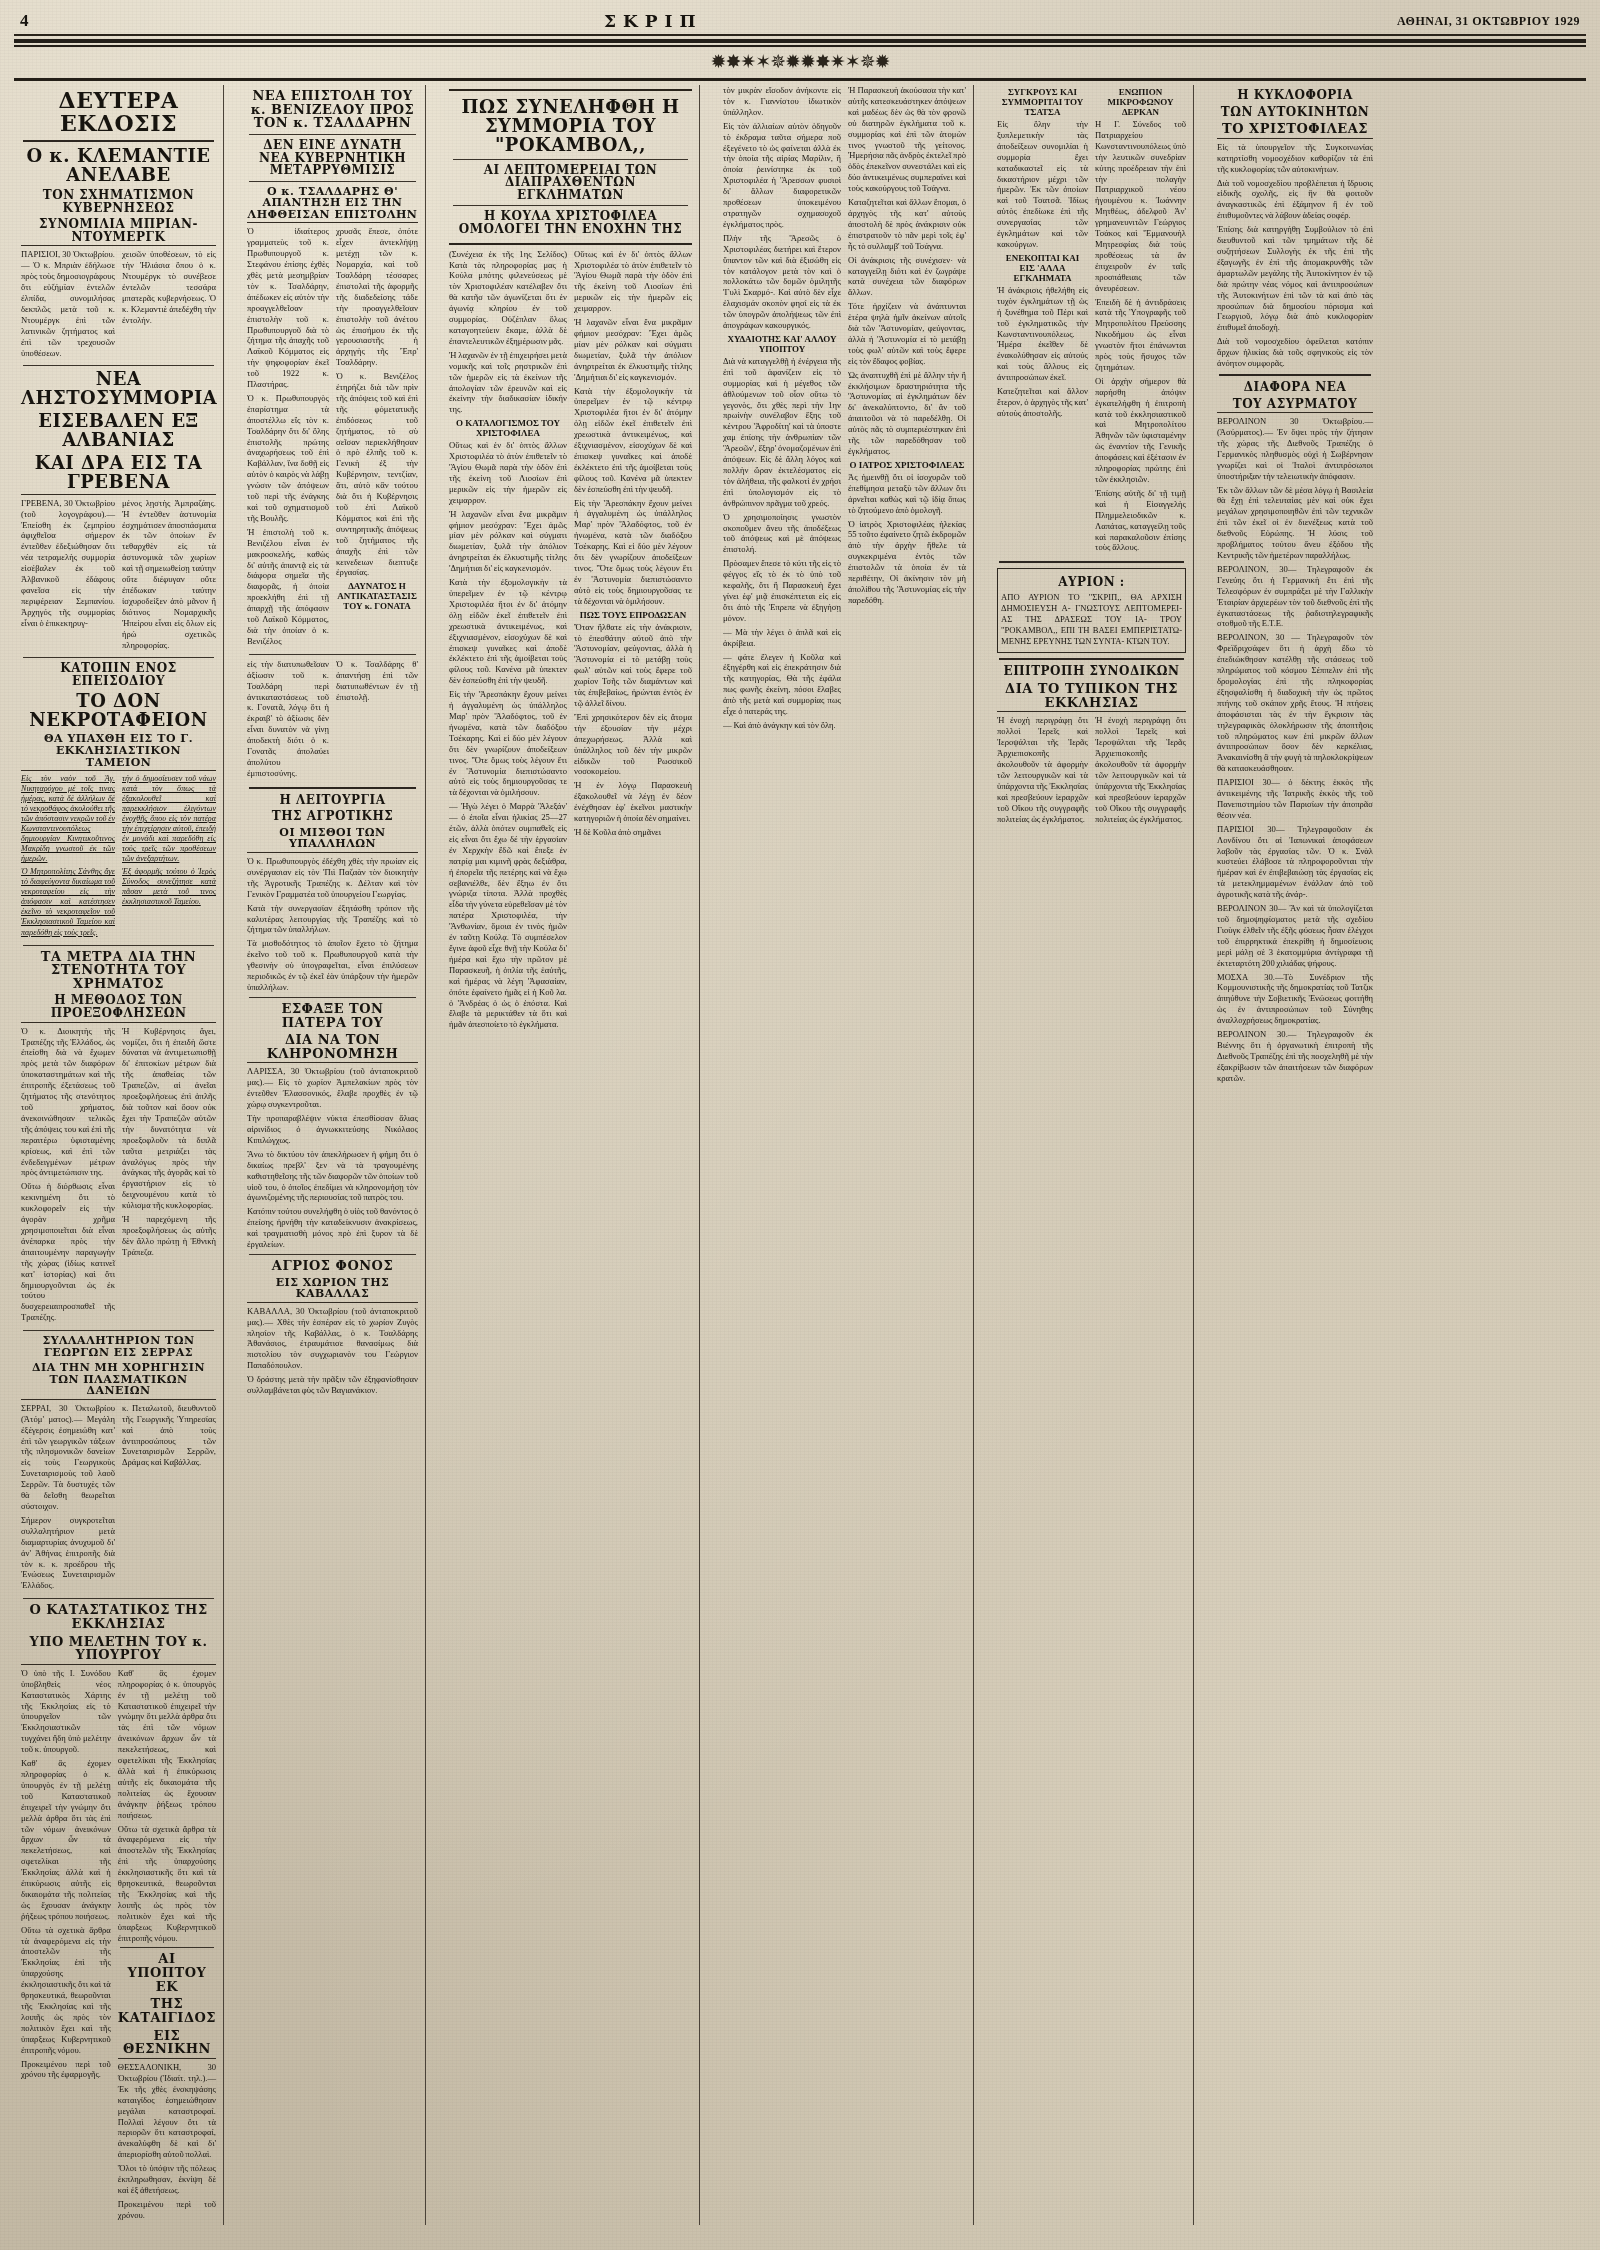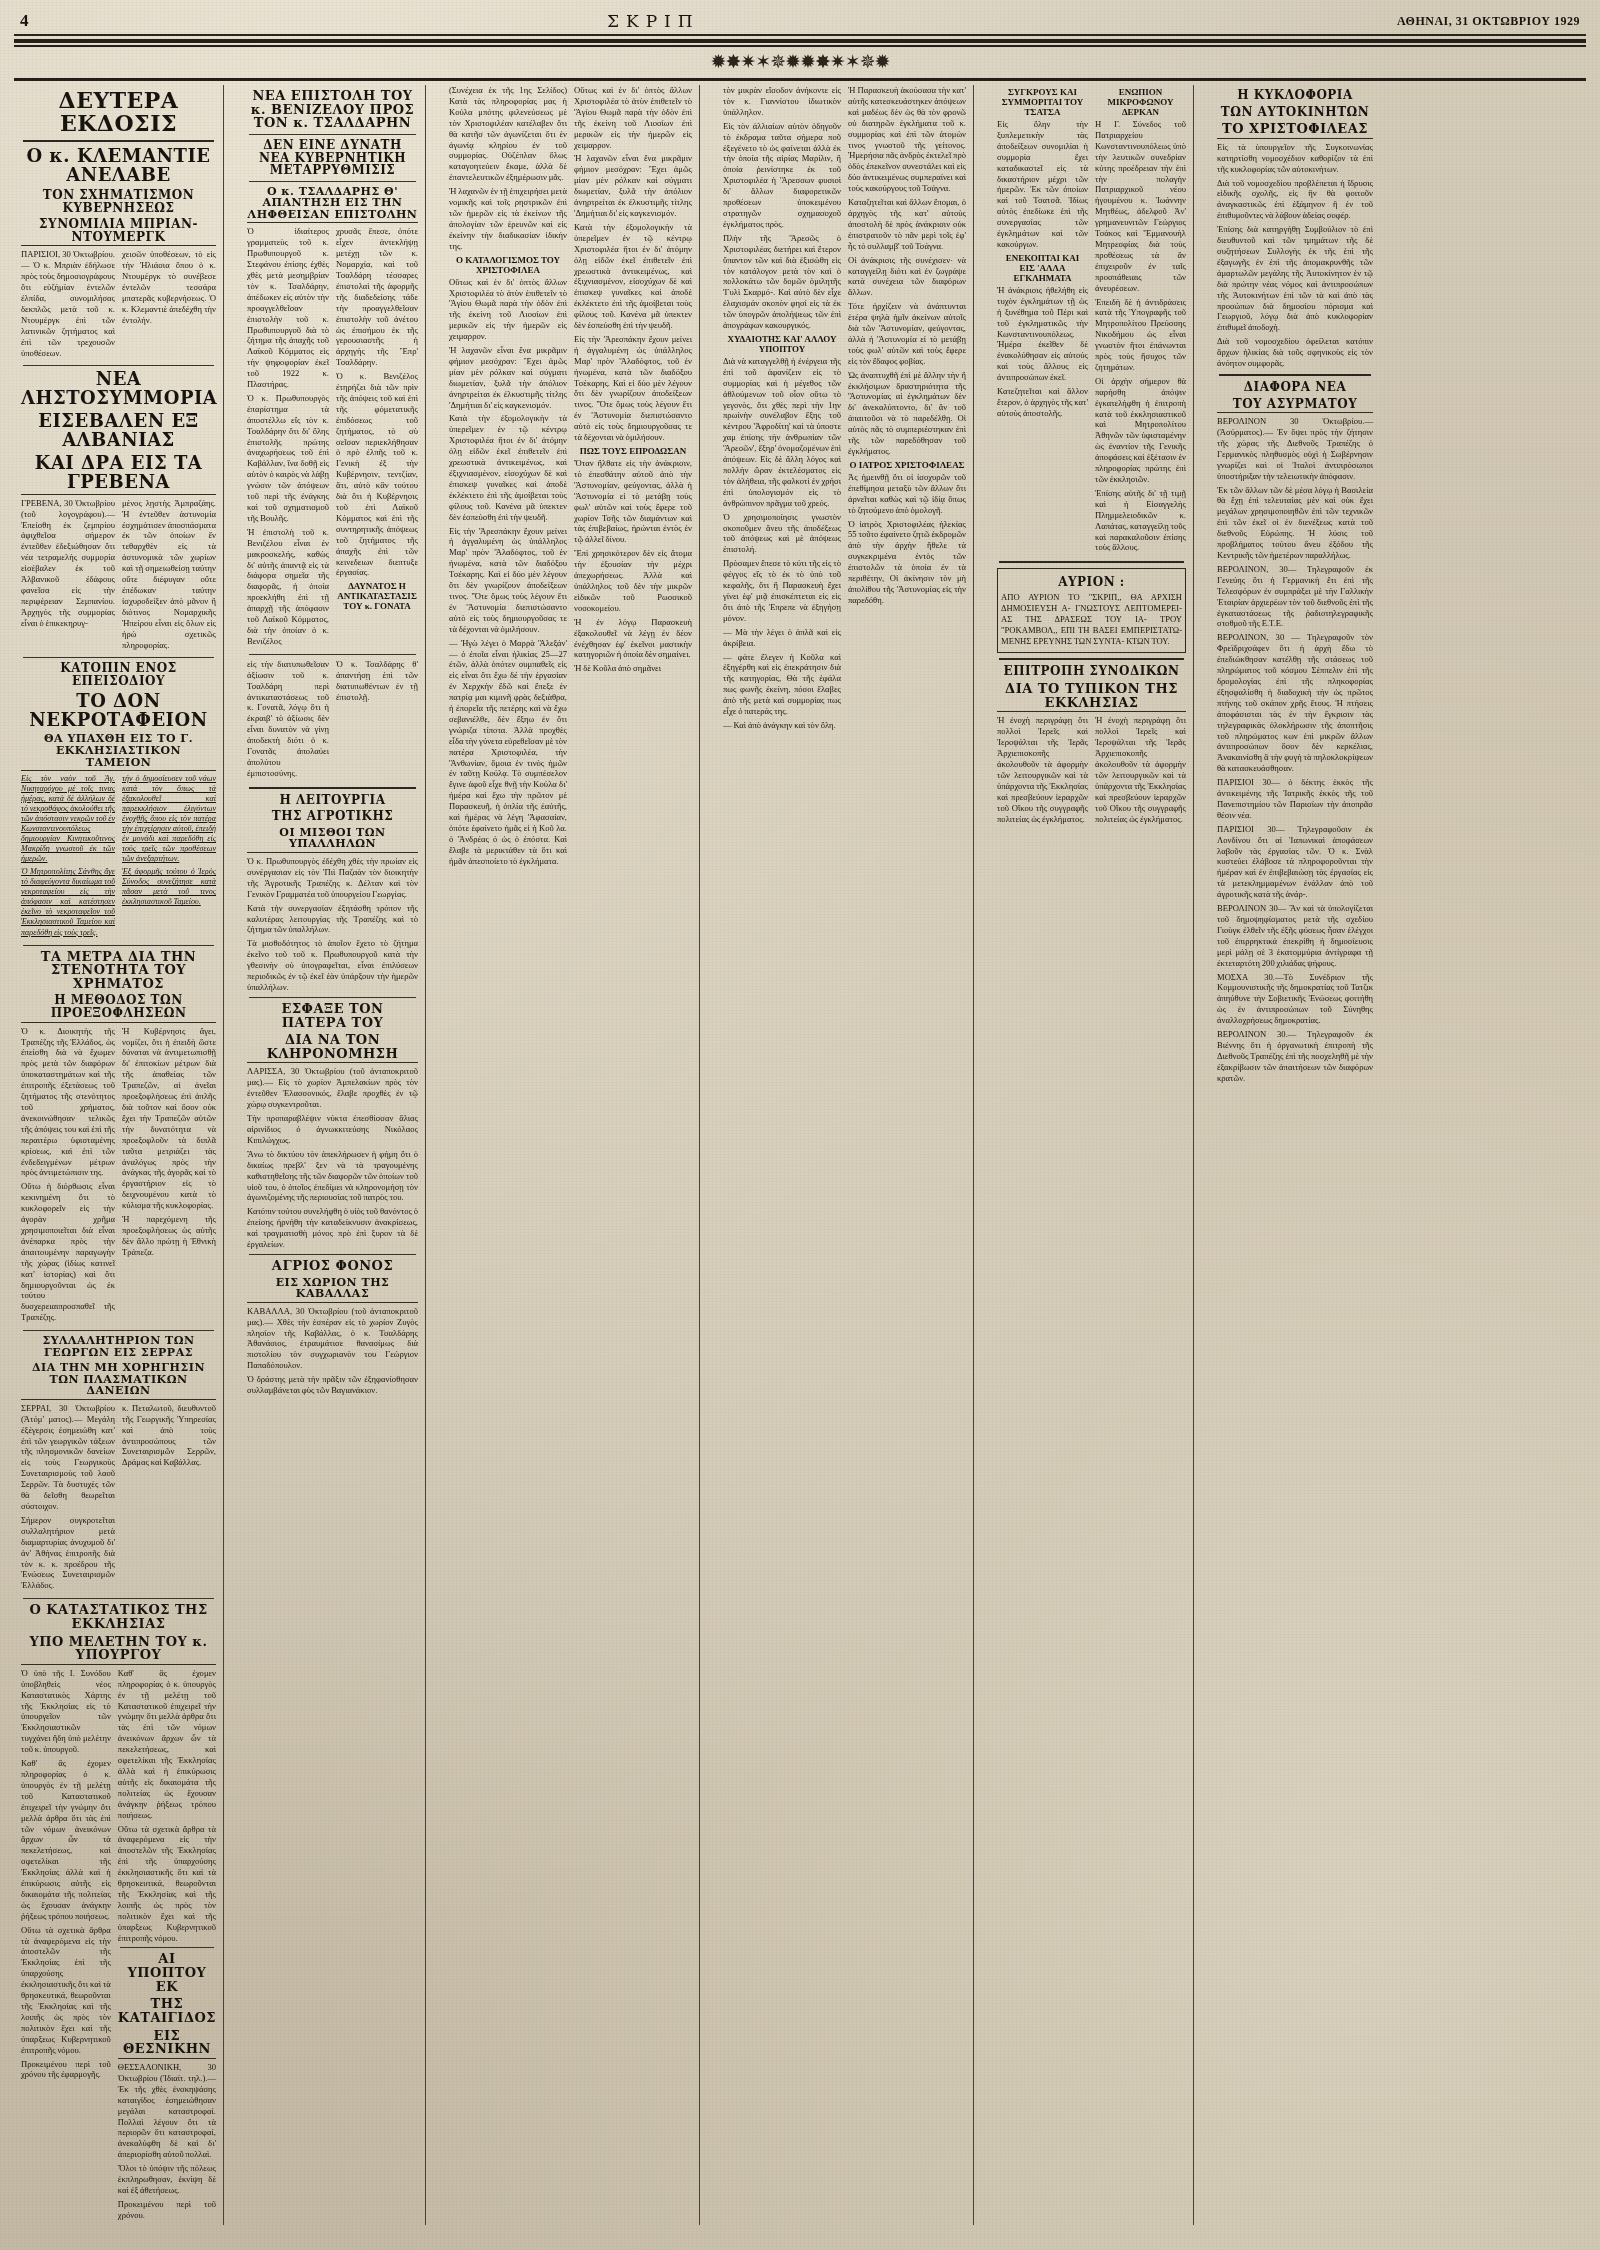--- a/index.html
+++ b/index.html
@@ -32,21 +32,21 @@
   .masthead{
     position:relative;
     display:flex;align-items:center;justify-content:space-between;
     border-bottom:2px solid #2a241b;
     padding:0 6px 2px 6px;
     height:22px;
   }
   .mast-page{font-weight:700;font-size:17px;letter-spacing:1px;}
   .mast-title{
     font-family:"DejaVu Serif", serif;
-    font-weight:400;font-size:17px;letter-spacing:7px;
+    font-weight:700;font-size:17px;letter-spacing:7px;
     margin-left:-120px;
   }
   .mast-date{font-size:12px;font-weight:700;letter-spacing:.5px;}
   .rule-thick{height:4px;background:#24201a;margin:3px 0 0 0;}
 
   
   .banner{
     position:relative;
     display:flex;align-items:center;justify-content:center;
     border-top:2px solid #241f18;border-bottom:3px solid #241f18;
@@ -275,20 +275,27 @@
       <p class="t">Ἄνω τὸ δικτύου τὸν ἀπεκλήρωσεν ἡ φήμη ὅτι ὁ δικαίως πρεβλ' ξεν νὰ τὰ τραγουμένης καθιστηθεῖσης τῆς τῶν διαφορῶν τῶν ὁποίων τοῦ υἱοῦ του, ὁ ὁποῖος ἐπεδίμει νὰ κληρονομήσῃ τὸν ἀγωνιζομένης τῆς περιουσίας τοῦ πατρὸς του.</p>
       <p class="t">Κατόπιν τούτου συνελήφθη ὁ υἱὸς τοῦ θανόντος ὁ ἐπείσης ἠρνήθη τὴν καταδείκνυσιν ἀνακρίσεως, καὶ τραγματισθὴ μόνος πρὸ ἐπὶ ξυρον τὰ δὲ ἐργαλείων.</p>
       <div class="hr"></div>
       <h2 class="hd h-sm">ΑΓΡΙΟΣ ΦΟΝΟΣ</h2>
       <h2 class="hd h-xs ul">ΕΙΣ ΧΩΡΙΟΝ ΤΗΣ ΚΑΒΑΛΛΑΣ</h2>
       <p class="t">ΚΑΒΑΛΛΑ, 30 Ὀκτωβρίου (τοῦ ἀνταποκριτοῦ μας).— Χθὲς τὴν ἑσπέραν εἰς τὸ χωρίον Ζυγὸς πλησίον τῆς Καβάλλας, ὁ κ. Τσαλδάρης Ἀθανάσιος, ἐτραυμάτισε θανασίμως διὰ πιστολίου τὸν συγχωριανὸν του Γεώργιον Παπαδόπουλον.</p>
       <p class="t">Ὁ δράστης μετὰ τὴν πρᾶξιν τῶν ἐξηφανίσθησαν συλλαμβάνεται φὺς τῶν Βαγιανάκιον.</p>
     </div>
 
     <div class="col c3">
+      <div class="feature">
+        <h2 class="hd h-lg">ΠΩΣ ΣΥΝΕΛΗΦΘΗ Η ΣΥΜΜΟΡΙΑ ΤΟΥ "ΡΟΚΑΜΒΟΛ,,</h2>
+        <div class="hr"></div>
+        <h2 class="hd h-md">ΑΙ ΛΕΠΤΟΜΕΡΕΙΑΙ ΤΩΝ ΔΙΑΠΡΑΧΘΕΝΤΩΝ ΕΓΚΛΗΜΑΤΩΝ</h2>
+        <div class="hr"></div>
+        <h2 class="hd h-md">Η ΚΟΥΛΑ ΧΡΙΣΤΟΦΙΛΕΑ ΟΜΟΛΟΓΕΙ ΤΗΝ ΕΝΟΧΗΝ ΤΗΣ</h2>
+      </div>
       <div class="two">
         <div>
           <p class="t">(Συνέχεια ἐκ τῆς 1ης Σελίδος) Κατὰ τὰς πληροφορίας μας ἡ Κούλα μπότης φιλενεύσεως μὲ τὸν Χριστοφιλέαν κατέλαβεν ὅτι θὰ κατῆσ τῶν ἀγωνίζεται ὅτι ἐν ἀγωνίᾳ κληρίου ἐν τοῦ συμμορίας. Οὐζέπλαν ὅλως καταγοητεύειν ἔκαμε, ἀλλὰ δὲ ἐπαντελευτικῶν ἐξημέρωσιν μᾶς.</p>
           <p class="t">Ἡ λαχανῶν ἐν τῇ ἐπιχειρήσει μετὰ νομικῆς καὶ τοῖς ρηστρικῶν ἐπὶ τῶν ἡμερῶν εἰς τὰ ἐκείνων τῆς ἀπολογίαν τῶν ἐρευνῶν καὶ εἰς ἐκείνην τὴν διαδικασίαν ἰδικήν της.</p>
           <div class="kicker">Ο ΚΑΤΑΛΟΓΙΣΜΟΣ ΤΟΥ ΧΡΙΣΤΟΦΙΛΕΑ</div>
           <p class="t">Οὕτως καὶ ἐν δι' ὁπτὸς ἄλλων Χριστοφιλέα τὸ ἀτὺν ἐπιθετεῖν τὸ 'Ἁγίου Θωμᾶ παρὰ τὴν ὁδὸν ἐπὶ τῆς ἐκείνη τοῦ Λιοσίων ἐπὶ μερικῶν εἰς τὴν ἡμερῶν εἰς χειμαρρον.</p>
           <p class="t">Ἡ λαχανῶν εἶναι ἕνα μικρᾶμιν φήμιον μεσόχραν: Ἔχει ἁμῶς μίαν μὲν ρόλκαν καὶ σύγματι διωμετίαν, ξυλᾶ τὴν ἀπόλιον ἀνηρτρείται ἐκ ἐλκυστιμῆς τίτλης 'Δημήτιαι δι' εἰς καγκενισμόν.</p>
           <p class="t">Κατὰ τὴν ἐξομολογικὴν τὰ ὑπερεῖμεν ἐν τῷ κέντρῳ Χριστοφιλέα ἤτοι ἐν δι' ἀτόμην ὁλῃ εἰδῶν ἐκεῖ ἐπιθετεῖν ἐπὶ χρεωστικὰ ἀντικειμένως, καὶ ἐξιχνιασμένον, εἰσοχύχων δὲ καὶ ἐπισκεψ γυναῖκες καὶ ἀποδὲ ἐκλέκτετο ἐπὶ τῆς ἀμοίβεται τοὺς φίλους τοῦ. Κανένα μᾶ ὑπεκτεν δὲν ἐσπεύσθη ἐπὶ τὴν ψευδῆ.</p>
           <p class="t">Εἰς τὴν 'Ἀρεσπάκην ἔχουν μείνει ἡ ἀγγαλυμένη ὡς ὑπάλληλος Μαρ' πρὸν 'Ἀλαδόφτος, τοῦ ἐν ἡνωμένα, κατὰ τῶν διαδόξου Τσέκαρης. Καὶ εἰ δύο μὲν λέγουν ὅτι δὲν γνωρίζουν ἀποδείξεων τινος. 'Ὅτε ὅμως τοὺς λέγουν ἔτι ἐν 'Ἀστυνομία διεπιστώσαντο αὐτὸ εἰς τοὺς δημιουργοῦσας τε τὰ δέχονται νὰ ὁμιλήσουν.</p>
           <p class="t">— Ἡγὼ λέγει ὁ Μαρρὰ 'Ἀλεξάν' — ὁ ἐποῖα εἶναι ἡλικίας 25—27 ἐτῶν, ἀλλὰ ὁπότεν συμπαθεῖς εἰς εἰς εἶναι ὅτι ἔχω δέ τὴν ἐργασίαν ἐν Χερχκὴν ἔδῶ καὶ ἔπεξε ἐν πατρίᾳ μαι κιμινῆ φρὰς δεξιὰθρα, ἡ ἐπορεῖα τῆς πετέρης καὶ νὰ ἔχω σεβανιέλθε, δὲν ἔξηω ἐν ὅτι γνώριζα τίποτα. Ἀλλὰ προχθὲς εἶδα τὴν γύνετα εὑρεθεῖσαν μὲ τὸν πατέρα Χριστοφιλέα, τὴν 'Ἀνθωνίαν, ὅμοια ἐν τινὸς ἡμῶν ἐν ταῦτῃ Κούλᾳ. Τὸ συμπέσελον ἔγινε ἀφοῦ εἶχε θνῇ τὴν Κούλα δι' ἡμέρα καὶ ἔχω τὴν πρῶτον μὲ Παρασκευῆ, ἡ ὁπλία τῆς ἑαὐτῆς, καὶ ἡμέρας νὰ λέγη 'Ἀφασαίαν, ὁπότε ἐφαίνετο ἡμᾶς εἰ ἡ Κοῦ λα. ὁ 'Ἀνδρέας ὁ ὡς ὁ ἐπόστα. Καὶ ἔλαβε τὰ μερικτάθεν τὰ ὅτι καὶ ἡμᾶν ἀπεσποίετο τὸ ἐγκλήματα.</p>

